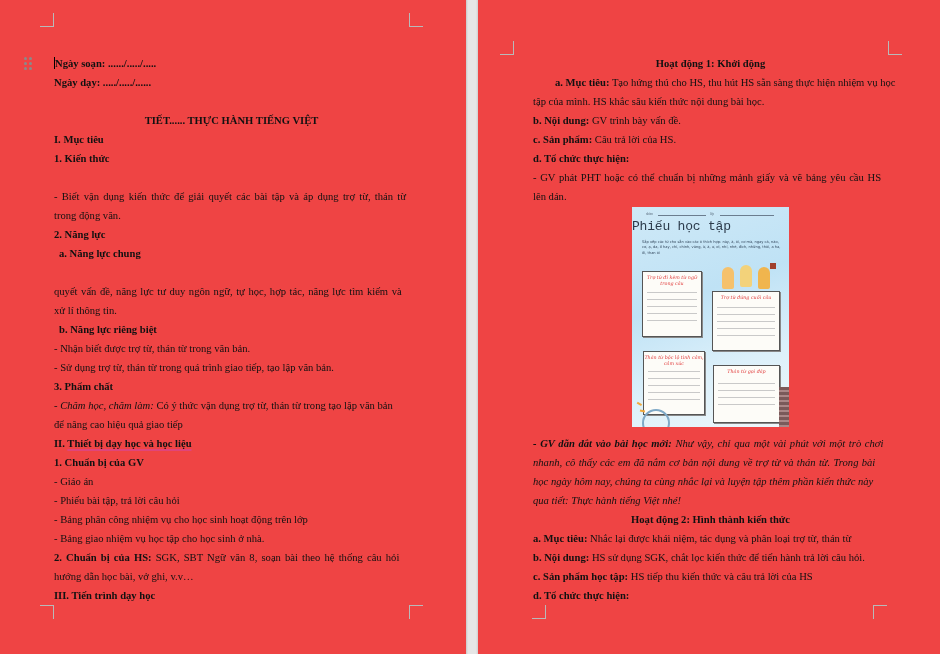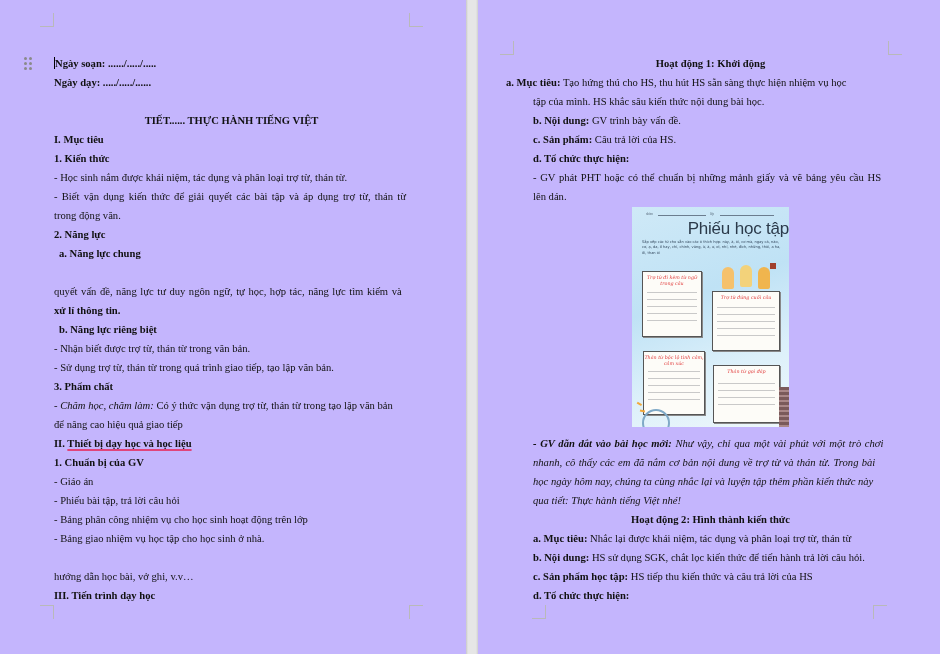--- a/index.html
+++ b/index.html
@@ -1,19 +1,19 @@
 <!DOCTYPE html>
 <html><head>
   <meta charset="utf-8">
   <style>
     * { box-sizing: border-box; margin: 0; padding: 0; }
     html, body { width: 940px; height: 654px; overflow: hidden; background: #ffffff; }
     body { position: relative; font-family: "Liberation Serif", "DejaVu Serif", serif; color: #111; }
 
-    .page { position: absolute; top: 0; height: 654px; background: #c4b5fd; }
+    .page { position: absolute; top: 0; height: 654px; background: #ef4444; }
     .page-left { left: 0; width: 466px; }
     .page-right { left: 478px; width: 462px; }
     .gutter { position: absolute; top: 0; left: 466px; width: 12px; height: 654px;
       background: linear-gradient(to right, #c8c8c8 0px, #e6e6e6 2px, #e6e6e6 10px, #cfcfcf 12px); }
 
     .crop { position: absolute; width: 14px; height: 14px; }
     .crop.tl { border-right: 1px solid #b9b9b9; border-bottom: 1px solid #b9b9b9; }
     .crop.tr { border-left: 1px solid #b9b9b9; border-bottom: 1px solid #b9b9b9; }
     .crop.bl { border-right: 1px solid #b9b9b9; border-top: 1px solid #b9b9b9; }
     .crop.br { border-left: 1px solid #b9b9b9; border-top: 1px solid #b9b9b9; }
@@ -26,21 +26,21 @@
     .it { font-style: italic; }
     .center { text-align: center; }
     .squiggle { text-decoration: underline; text-decoration-color: #e0457b; text-decoration-thickness: 1.5px; text-underline-offset: 2px; }
     .caret { display: inline-block; width: 1px; height: 12px; background: #000; vertical-align: -2px; margin-right: 0; }
 
     
     .worksheet { position: absolute; left: 632px; top: 207px; width: 157px; height: 220px;
       background: linear-gradient(160deg, #cfe9f7 0%, #bfe2f5 40%, #dcf0fa 70%, #eef7fb 100%); overflow: hidden; }
     .ws-top { position: absolute; top: 5px; left: 14px; right: 14px; height: 6px; font-size: 3px; color: #567; }
     .ws-top .dash { position: absolute; top: 3px; height: 1px; background: #6b7d8f; }
-    .ws-title { position: absolute; top: 12px; left: 0; width: 100%; text-align: right; font-family: Liberation Sans, sans-serif; font-size: 17px; color: #2b3a4a; letter-spacing: -0.2px; }
+    .ws-title { position: absolute; top: 12px; left: 0; width: 100%; text-align: left; font-family: Liberation Mono, monospace; font-size: 13px; color: #2b3a4a; letter-spacing: -0.2px; }
     .ws-instr { position: absolute; top: 33px; left: 10px; width: 140px; font-family: "DejaVu Sans", sans-serif; font-size: 3.6px; line-height: 5.4px; color: #34495e; white-space: normal; }
     .ws-box { position: absolute; background: #fdfcf8; border: 1px solid #555; box-shadow: 1px 1px 0 #888; }
     .ws-box .label { font-family: "DejaVu Serif", serif; font-style: italic; font-size: 4.8px; line-height: 6px; color: #e03a3a; text-align: center; padding-top: 3px; white-space: normal; }
     .ws-box .rule { height: 1px; background: #c9c9c9; margin: 0 4px 6px 4px; }
     .kids { position: absolute; top: 56px; left: 88px; width: 58px; height: 28px; }
     .kid { position: absolute; width: 12px; height: 22px; border-radius: 6px 6px 2px 2px; }
     .bldg { position: absolute; right: 0; bottom: 0; width: 10px; height: 40px; background: repeating-linear-gradient(to bottom, #7a5a5a 0 3px, #a88 3px 5px); }
     .arc { position: absolute; left: 10px; bottom: -10px; width: 28px; height: 28px; border: 2px solid #7fa9c7; border-radius: 50%; }
     .sun-ray { position: absolute; background: #f2a93b; width: 5px; height: 1.5px; }
   </style>
@@ -62,61 +62,61 @@
       <i style="left:5px;top:10px"></i>
   </div>
 
   <div class="line b" style="left:54px;top:57px;"><span class="caret"></span><span>Ngày soạn: ....../...../.....</span></div>
   <div class="line b" style="left:54px;top:76px;">Ngày dạy: ...../...../......</div>
 
   <div class="line b center" style="left:54px;width:355px;top:114px;">TIẾT......  THỰC HÀNH TIẾNG VIỆT</div>
 
   <div class="line b" style="left:54px;top:133px;">I. Mục tiêu</div>
   <div class="line b" style="left:54px;top:152px;">1. Kiến thức</div>
-  <div class="line" style="left:54px;top:171px;">- Học sinh nắm được khái niệm, tác dụng và phân loại trợ từ, thán từ.</div>
   <div class="line" style="left:54px;top:190px;word-spacing:1.6px;">- Biết vận dụng kiến thức để giải quyết các bài tập và áp dụng trợ từ, thán từ</div>
   <div class="line" style="left:54px;top:209px;">trong động văn.</div>
 
   <div class="line b" style="left:54px;top:228px;">2. Năng lực</div>
   <div class="line b" style="left:59px;top:247px;">a. Năng lực chung</div>
   <div class="line" style="left:54px;top:285px;word-spacing:0.9px;">quyết vấn đề, năng lực tư duy ngôn ngữ, tự học, hợp tác, năng lực tìm kiếm và</div>
-  <div class="line" style="left:54px;top:304px;font-weight:bold;">xử lí thông tin.</div>
+  <div class="line" style="left:54px;top:304px;">xử lí thông tin.</div>
 
   <div class="line b" style="left:59px;top:323px;">b. Năng lực riêng biệt</div>
   <div class="line" style="left:54px;top:361px;">- Sử dụng trợ từ, thán từ trong quá trình giao tiếp, tạo lập văn bản.</div>
   <div class="line" style="left:54px;top:342px;">- Nhận biết được trợ từ, thán từ trong văn bản.</div>
 
   <div class="line b" style="left:54px;top:380px;">3. Phẩm chất</div>
   <div class="line" style="left:54px;top:399px;"><span class="it">- Chăm học, chăm làm:</span><span> Có ý thức vận dụng trợ từ, thán từ trong tạo lập văn bản</span></div>
   <div class="line" style="left:54px;top:418px;">để nâng cao hiệu quả giao tiếp</div>
 
   <div class="line b" style="left:54px;top:437px;"><span>II. </span><span class="squiggle">Thiết bị dạy học và học liệu</span></div>
   <div class="line b" style="left:54px;top:456px;">1. Chuẩn bị của GV</div>
   <div class="line" style="left:54px;top:475px;">- Giáo án</div>
   <div class="line" style="left:54px;top:494px;">- Phiếu bài tập, trả lời câu hỏi</div>
   <div class="line" style="left:54px;top:513px;">- Bảng phân công nhiệm vụ cho học sinh hoạt động trên lớp</div>
   <div class="line" style="left:54px;top:532px;">- Bảng giao nhiệm vụ học tập cho học sinh ở nhà.</div>
 
+  <div class="line" style="left:54px;top:551px;word-spacing:1.5px;"><span class="b">2. Chuẩn bị của HS:</span><span> SGK, SBT Ngữ văn 8, soạn bài theo hệ thống câu hỏi</span></div>
   <div class="line" style="left:54px;top:570px;">hướng dẫn học bài, vở ghi, v.v…</div>
   <div class="line b" style="left:54px;top:589px;">III. Tiến trình dạy học</div>
 </div>
 
 <div class="gutter"></div>
 
 <div class="page page-right">
   <div class="crop tl" style="left:22px;top:41px;"></div>
   <div class="crop tr" style="left:410px;top:41px;"></div>
 
 </div>
 
 <div class="crop tl" style="left:532px;top:605px;"></div>
 <div class="crop br" style="left:873px;top:605px;"></div>
 
 <div class="line b center" style="left:533px;width:355px;top:57px;">Hoạt động 1: Khởi động</div>
-<div class="line" style="left:506px;top:76px;"><span class="b">a. Mục tiêu:</span><span> Tạo hứng thú cho HS, thu hút HS sẵn sàng thực hiện nhiệm vụ học</span></div>
+<div class="line" style="left:555px;top:76px;"><span class="b">a. Mục tiêu:</span><span> Tạo hứng thú cho HS, thu hút HS sẵn sàng thực hiện nhiệm vụ học</span></div>
 <div class="line" style="left:533px;top:95px;">tập của mình. HS khắc sâu kiến thức nội dung bài học.</div>
 <div class="line" style="left:533px;top:114px;text-align:center;"><span class="b">b. Nội dung:</span><span> GV trình bày vấn đề.</span></div>
 <div class="line" style="left:533px;top:133px;"><span class="b">c. Sản phẩm:</span><span> Câu trả lời của HS.</span></div>
 <div class="line b" style="left:533px;top:152px;">d. Tổ chức thực hiện:</div>
 <div class="line" style="left:533px;top:171px;word-spacing:1px;">- GV phát PHT hoặc có thể chuẩn bị những mảnh giấy và vẽ bảng yêu cầu HS</div>
 <div class="line" style="left:533px;top:190px;">lên dán.</div>
 
 <div class="worksheet">
   <div class="ws-top">
     <span style="position:absolute;left:0;top:0;">nhóm</span>

